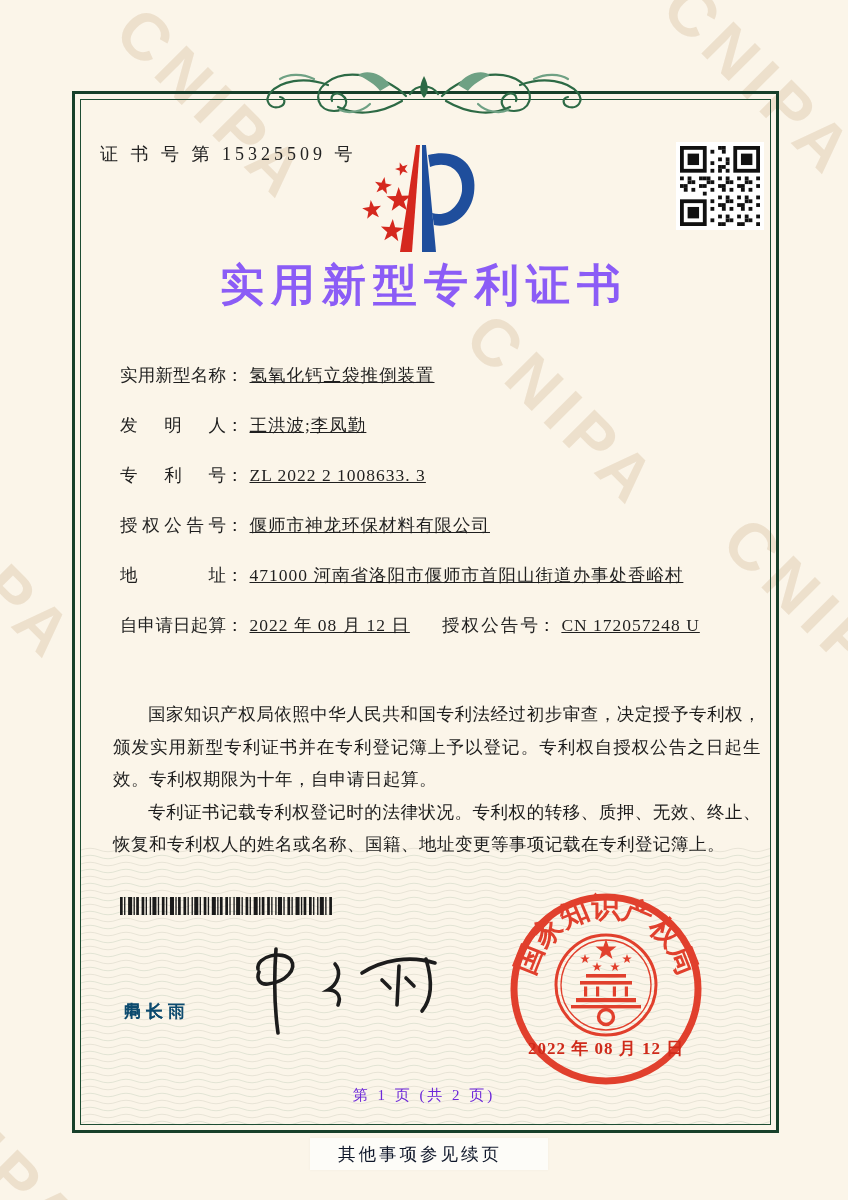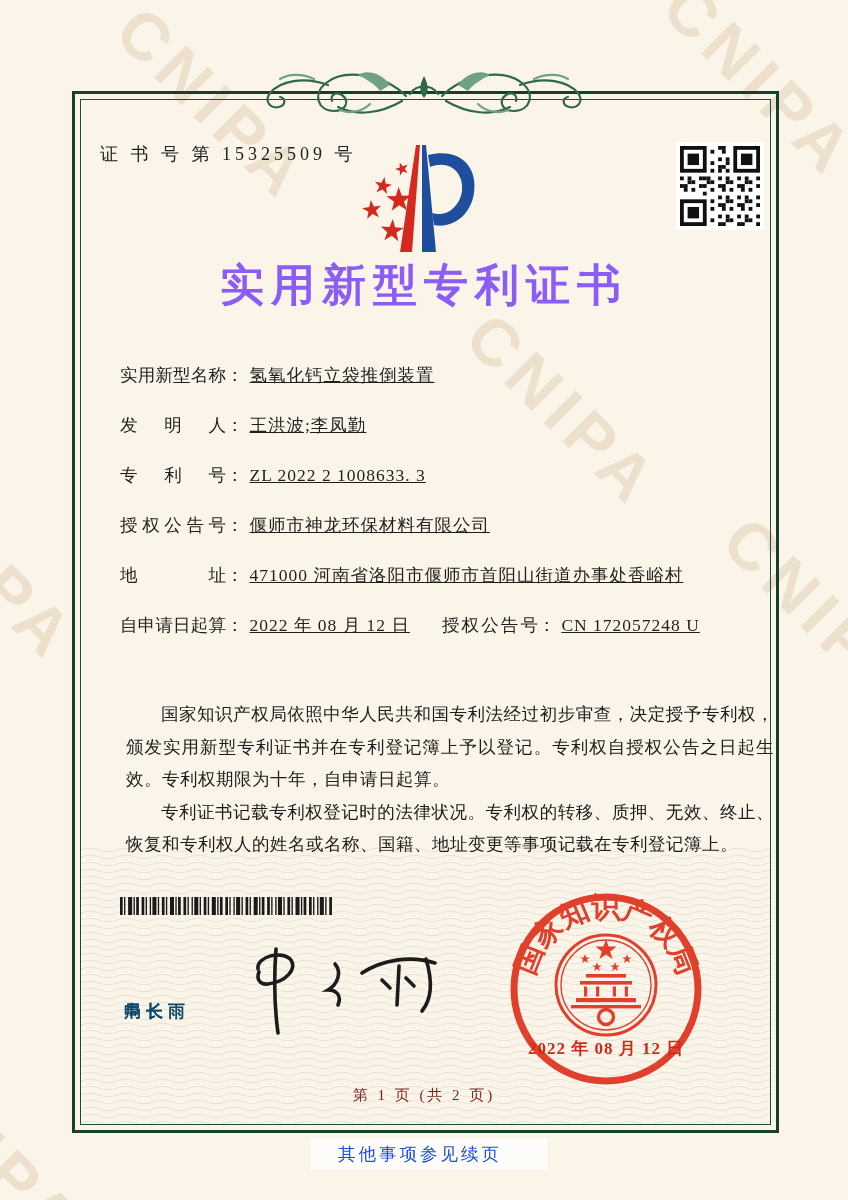--- a/index.html
+++ b/index.html
@@ -29,38 +29,38 @@
     font-size:44px; font-weight:bold; letter-spacing:7px; color:#8b5cf6;
   }
   
   .fields { left:120px; top:350px; width:600px; font-size:17.5px; color:#1f1f1f; }
   .frow { height:50px; line-height:50px; white-space:nowrap;text-decoration:underline; }
   .flabel { display:inline-block; width:106px; text-align:justify; text-align-last:justify; vertical-align:top; }
   .fcolon { display:inline-block; margin-right:6px; }
   .fvalue { letter-spacing:1px; }
   .flabel2 { display:inline-block; width:96px; margin-left:32px; text-align:justify; text-align-last:justify; }
   
-  .body-text { left:113px; top:698px; width:648px; font-size:17.5px; line-height:32.5px; color:#1c1c1c; text-align:justify;margin-left:13px; }
+  .body-text { left:113px; top:698px; width:648px; font-size:17.5px; line-height:32.5px; color:#1c1c1c; text-align:justify; }
   .body-text p { text-indent:2em; letter-spacing:0.5px; }
   
   .barcode { left:120px; top:897px; width:216px; height:18px; }
   
   .sig-title { left:124px; top:964px; font-family:"Liberation Sans","DejaVu Sans",sans-serif; font-weight:600; font-size:17px; letter-spacing:5px; color:#0c4a6e;margin-top:36px; }
   .sig-name  { left:124px; top:1000px; font-family:"Liberation Sans","DejaVu Sans",sans-serif; font-weight:600; font-size:17px; letter-spacing:5px; color:#0c4a6e; }
   .sig-svg { left:238px; top:942px; }
   
   .seal-svg { left:501px; top:885px; opacity:0.94; }
   .seal-date {
     left:511px; top:1037px; width:190px; text-align:center;
     font-size:17px; font-weight:bold; color:#cf2a1a; letter-spacing:1px; white-space:nowrap;
   }
   
-  .page-info { left:0; top:1086px; width:848px; text-align:center; font-size:15px; letter-spacing:3px; color:#7f1d1d; }
+  .page-info { left:0; top:1086px; width:848px; text-align:center; font-size:15px; letter-spacing:3px; color:#6d28d9; }
   .cont-note-box { left:310px; top:1138px; width:238px; height:32px; background:#fdfcf8; box-shadow:0 0 3px rgba(0,0,0,0.04); }
-  .cont-note { left:338px; top:1142px; font-size:17.5px; letter-spacing:3px; color:#1d4ed8; }
+  .cont-note { left:338px; top:1142px; font-size:17.5px; letter-spacing:3px; color:#0f172a; }
   svg { display:block; }
 </style>
 </head>
 <body>
 
 <div id="page">
 
   <div class="wm" style="left:155px; top:-8px;">CNIPA</div>
   <div class="wm" style="left:702px; top:-32px;">CNIPA</div>
   <div class="wm" style="left:505px; top:298px;">CNIPA</div>

